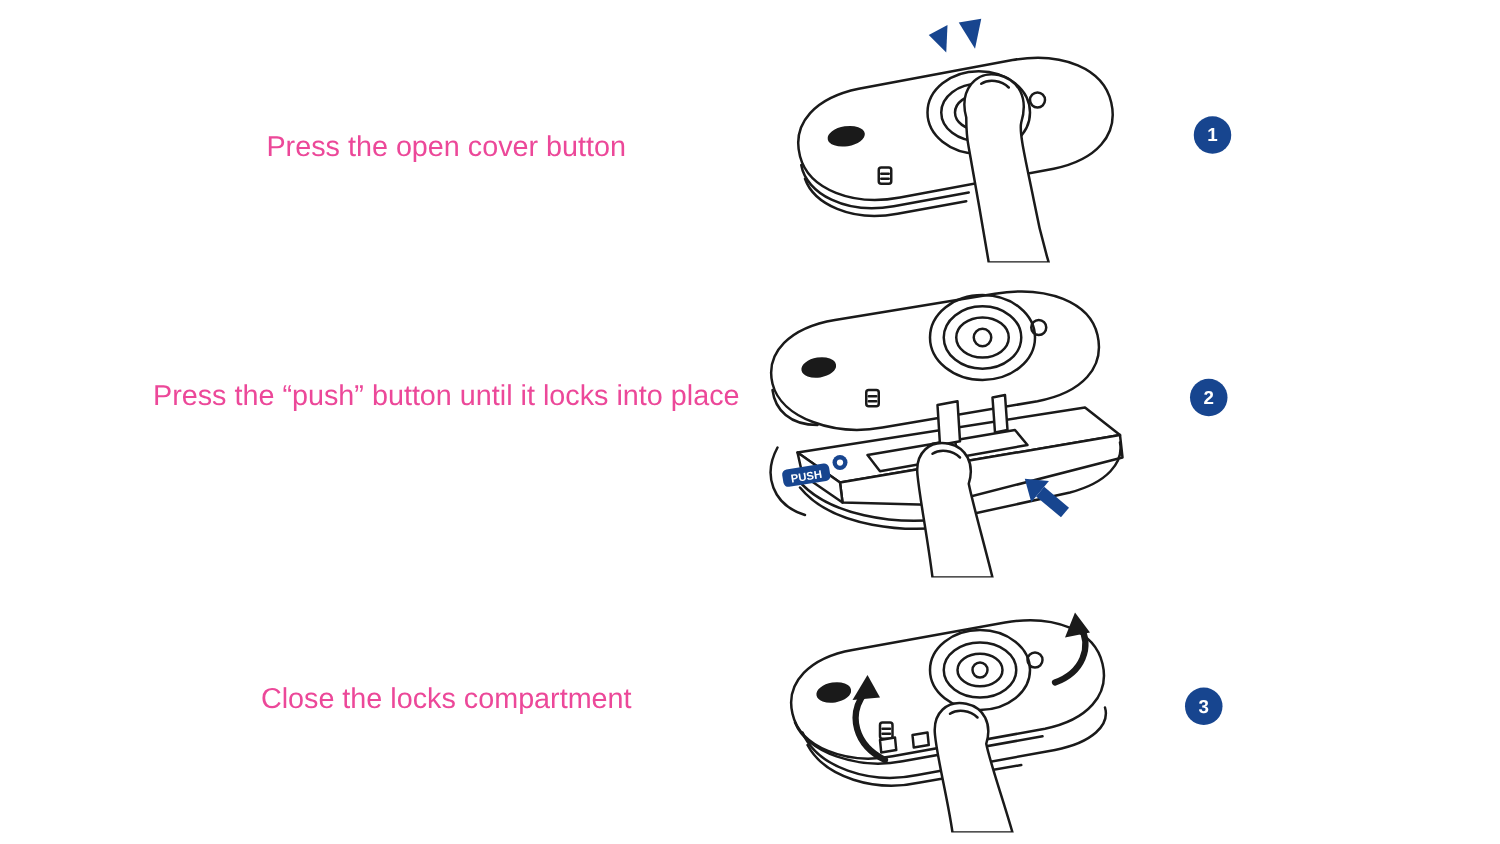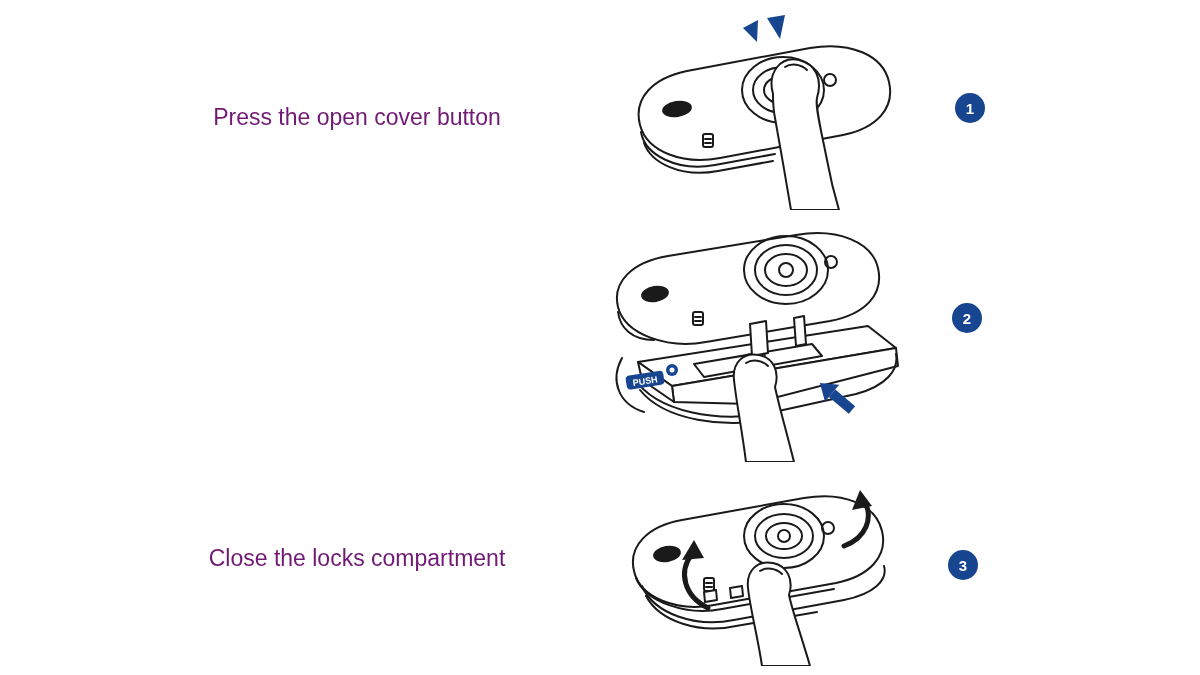--- a/index.html
+++ b/index.html
@@ -1,21 +1,21 @@
 <!DOCTYPE html>
 <html><head>
 <meta charset="utf-8">
 <style>
   html,body{margin:0;padding:0;background:#ffffff;}
   .canvas{
     position:relative;width:1200px;height:675px;background:#ffffff;
     font-family:"Liberation Sans",sans-serif;overflow:hidden;
   }
   .step-text{
-    position:absolute;text-align:center;color:#701a75;
+    position:absolute;text-align:center;color:#ec4899;
     font-size:23px;line-height:1.62;font-weight:400;
   }
   #text-1{left:57px;top:99px;width:600px;}
   #text-2{left:87px;top:298px;width:540px;}
   #text-3{left:57px;top:540px;width:600px;}
   .badge{
     position:absolute;width:30px;height:30px;border-radius:50%;
     background:#17458f;color:#ffffff;display:flex;align-items:center;justify-content:center;
     font-size:15px;font-weight:700;
   }
@@ -61,20 +61,21 @@
       <path class="fw" d="M158 84 C152 62 166 46 184 50 C200 54 208 68 202 88 C200 96 206 120 212 150 C216 172 221 190 224 200 L176 200 C172 176 164 130 160 108 C158 98 158 90 158 84 Z"></path>
       <path class="ln" d="M170 57 C176 53 186 54 192 60"></path>
     </g>
     <g class="bl">
       <polygon points="128,18 143,10 142,32"></polygon>
       <polygon points="152,8 170,5 165,29"></polygon>
     </g>
   </svg>
   <div class="badge" id="badge-1">1</div>
 
+  <div class="step-text" id="text-2">Press the “push” button until it locks into place</div>
   <svg class="illus" id="illus-2" width="330" height="250" viewBox="0 0 330 250" aria-hidden="true">
     <g>
       <path class="fw" d="M20 95 C14 70 34 50 70 44 L198 23 C240 16 274 30 280 56 C286 82 268 102 232 109 L108 130 C70 137 27 123 20 95 Z"></path>
       <ellipse class="ln" cx="188" cy="58" rx="42" ry="34"></ellipse>
       <ellipse class="ln" cx="188" cy="58" rx="31" ry="25"></ellipse>
       <ellipse class="ln" cx="188" cy="58" rx="21" ry="16"></ellipse>
       <circle class="ln" cx="188" cy="58" r="7"></circle>
       <circle class="ln" cx="233" cy="50" r="6"></circle>
       <ellipse class="dk" cx="57" cy="82" rx="14" ry="8" transform="rotate(-9 57 82)"></ellipse>
       <g class="ln">

